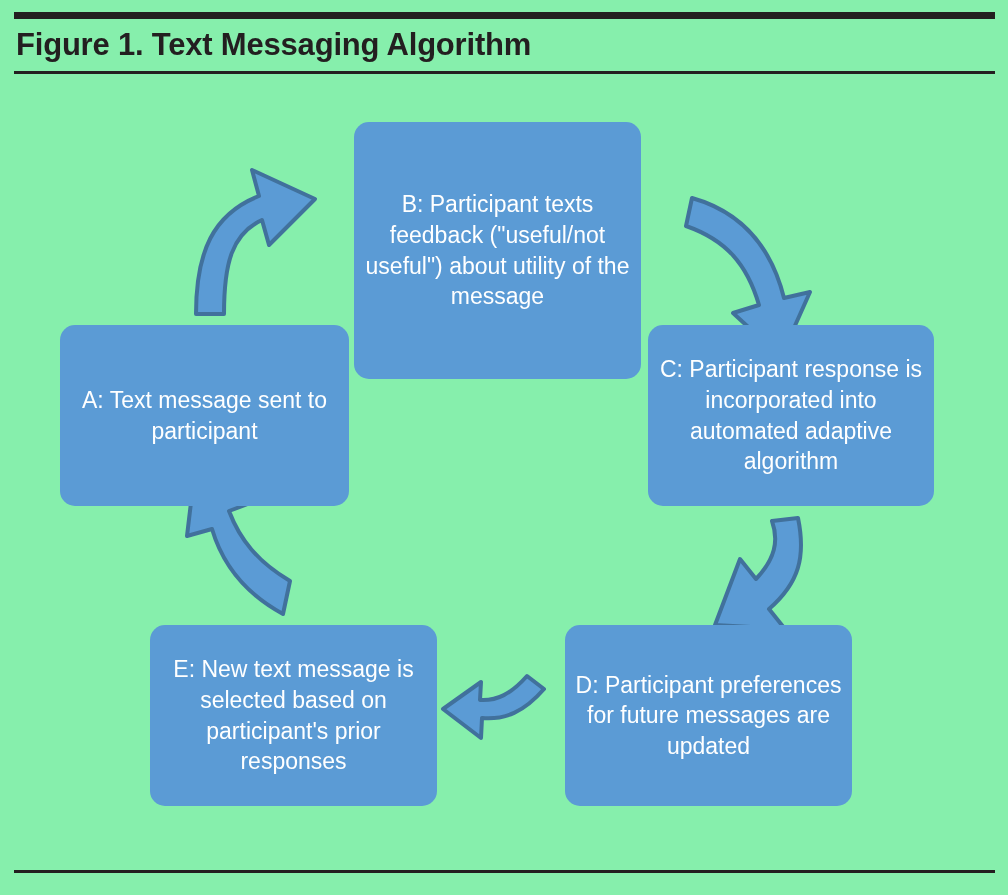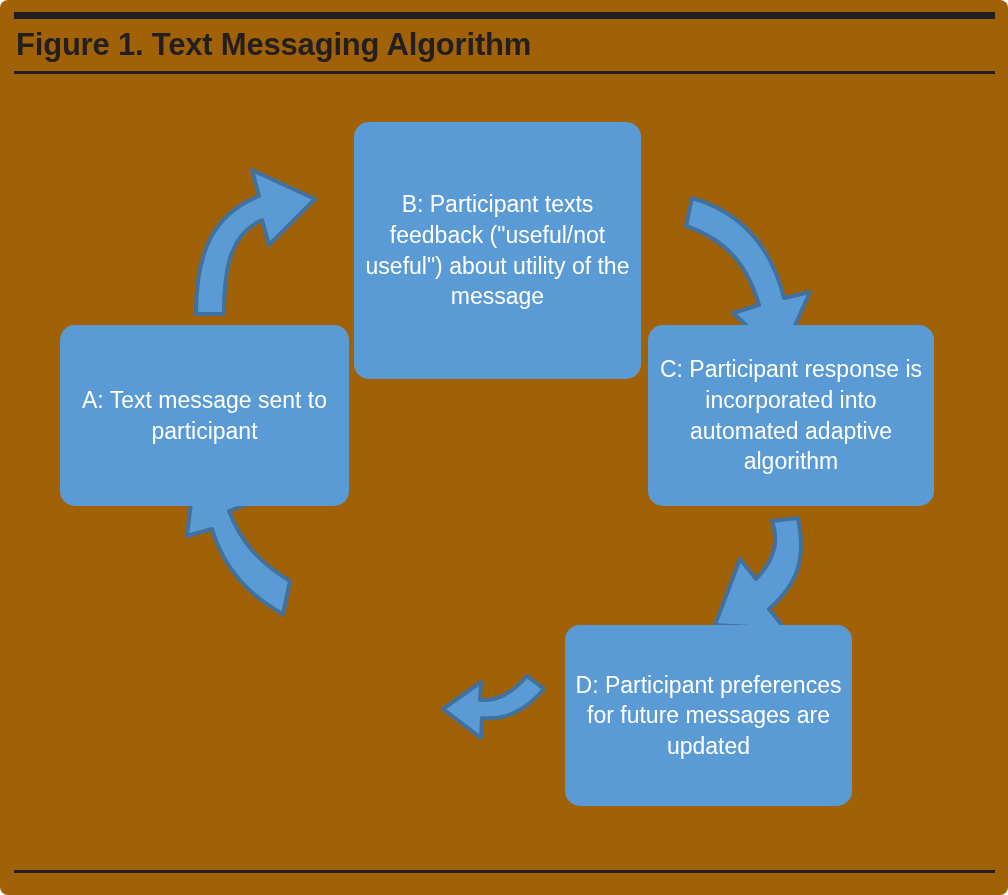--- a/index.html
+++ b/index.html
@@ -11,22 +11,21 @@
   body {
     width: 1008px;
     height: 895px;
     font-family: "Liberation Sans", sans-serif;
     overflow: hidden;
   }
   #figure-root {
     position: relative;
     width: 1008px;
     height: 895px;
-    background: #a16207;
-    border-radius: 8px;
+    background: #86efac;
   }
 
   
   .rule-top {
     position: absolute;
     left: 14px;
     top: 12px;
     width: 981px;
     height: 7px;
     background: #231f20;
@@ -176,17 +175,20 @@
     </div>
 
     <div class="node" id="node-c">
       <span>C: Participant response is incorporated into automated adaptive algorithm</span>
     </div>
 
     <div class="node" id="node-d">
       <span>D: Participant preferences for future messages are updated</span>
     </div>
 
+    <div class="node" id="node-e">
+      <span>E: New text message is selected based on participant's prior responses</span>
+    </div>
 
   </div>
 
   <div class="rule-bottom"></div>
 </div>
 
 </body></html>

